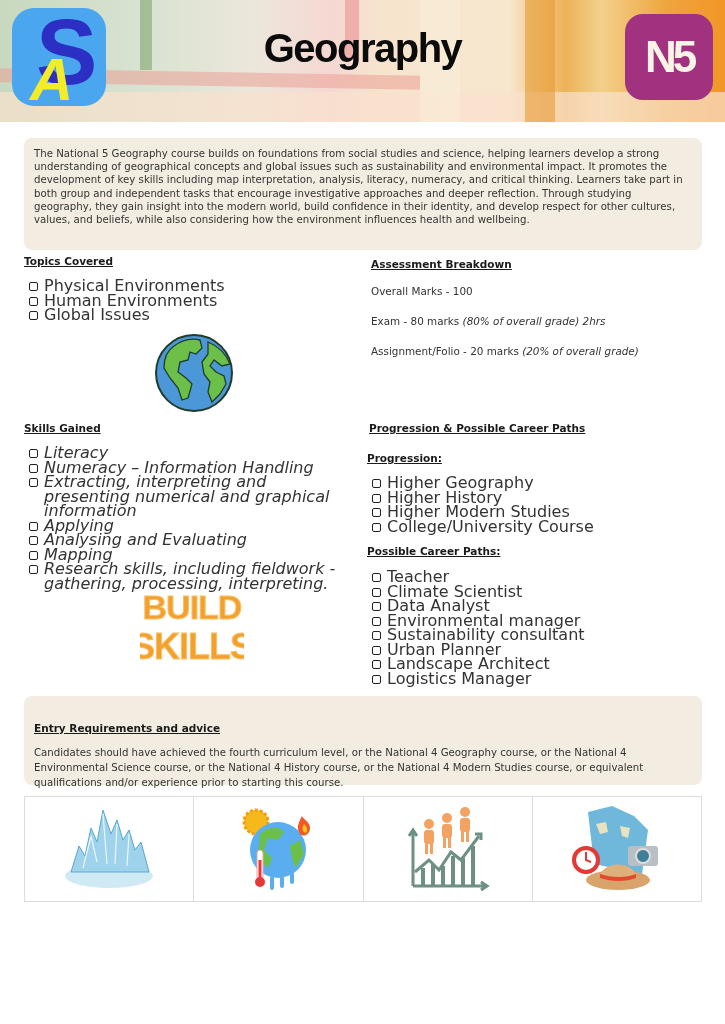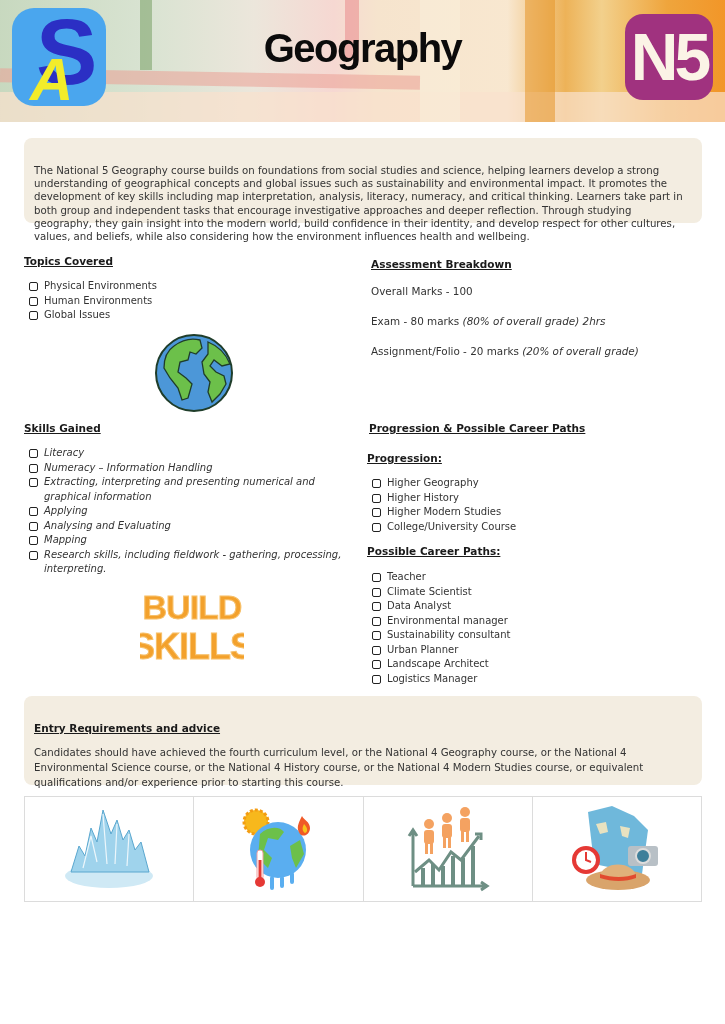--- a/index.html
+++ b/index.html
@@ -33,39 +33,39 @@
   }
   .title {
     position: absolute; left: 0; width: 725px; top: 26px; text-align: center;
     font-family: "Liberation Sans", sans-serif; font-weight: 700; font-size: 40px; letter-spacing: -1.5px; color: #0b0b0b;
   }
   .logo-n5 {
     position: absolute; left: 625px; top: 14px; width: 88px; height: 86px; background: #a0327f; border-radius: 18px;
     display: flex; align-items: center; justify-content: center;
   }
   .logo-n5 span {
-    font-family: "Liberation Sans", sans-serif; font-weight: 700; font-size: 66px; color: #fbf3e6; letter-spacing: -4px;
+    font-family: "Liberation Sans", sans-serif; font-weight: 700; font-size: 44px; color: #fbf3e6; letter-spacing: -4px;
   }
 
   
   .box {
     position: absolute; left: 24px; width: 678px; background: #f3ede1; border-radius: 8px;
     font-size: 10.2px; line-height: 13.2px; color: #333;
   }
-  .intro { top: 138px; height: 85px; padding: 26px 10px; }
+  .intro { top: 138px; height: 112px; padding: 9px 10px; }
   .entry { top: 696px; height: 89px; padding: 26px 10px; }
   .entry p { margin-top: 10px; font-size: 10.2px; line-height: 15px; }
 
   .section-heading {
     font-weight: 700; text-decoration: underline; font-size: 10.5px; color: #1a1a1a;
     position: absolute;
   }
   .box .section-heading { position: static; }
 
-  .list { position: absolute; list-style: none; font-size: 10px; color: #333; }
+  .list { position: absolute; list-style: none; font-size: 16px; color: #333; }
   .list li { display: flex; align-items: flex-start; line-height: 14.5px; }
   .list.italic li span.t { font-style: italic; }
   .chk {
     flex: 0 0 auto; width: 9px; height: 9px; border: 1.4px solid #222; border-radius: 2px; margin-top: 3px; margin-right: 6px;
   }
 
   .assess p { position: absolute; left: 371px; font-size: 10.4px; color: #333; }
   .assess p i { font-style: italic; }
 
   .picrow {

